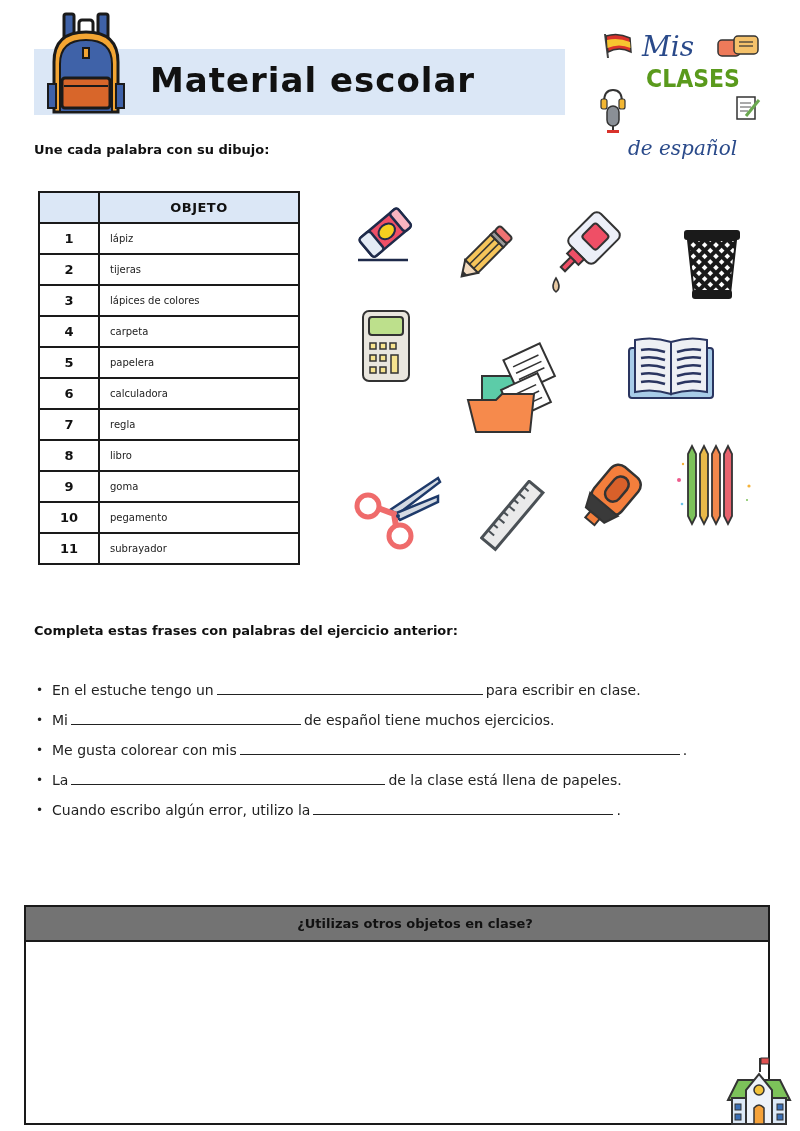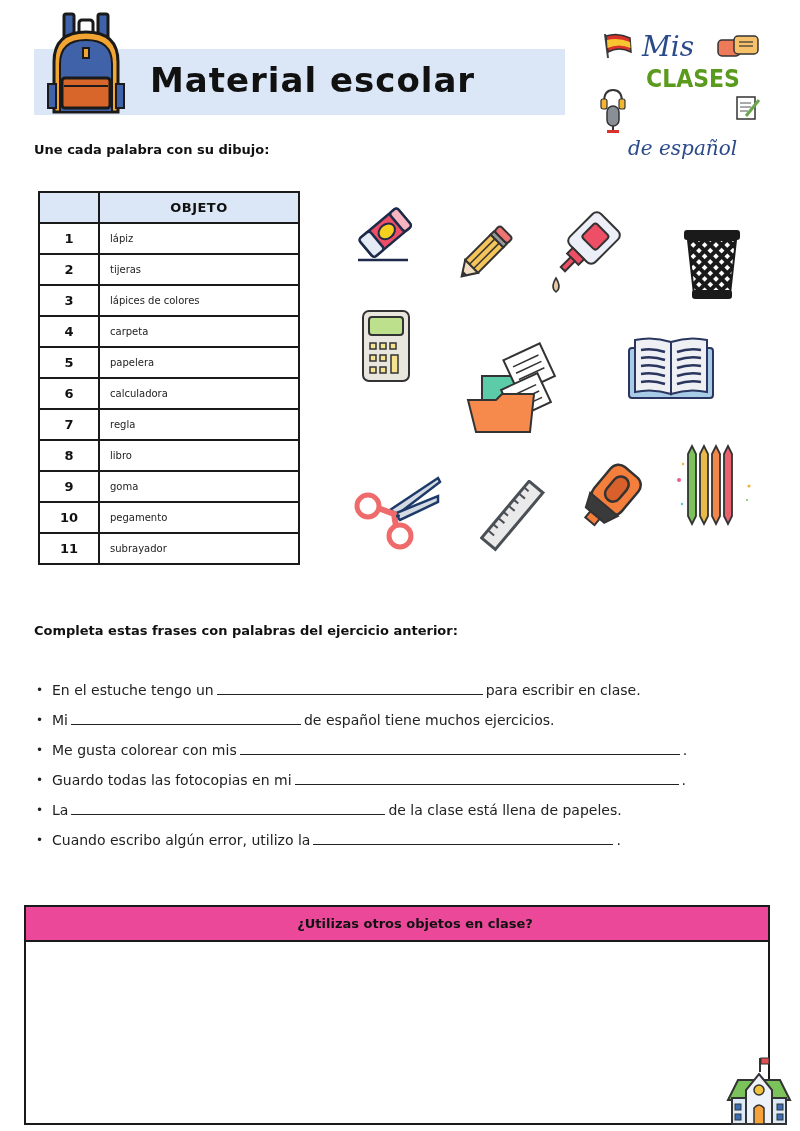--- a/index.html
+++ b/index.html
@@ -36,21 +36,21 @@
   .icon { position: absolute; }
 
   
   ul.sentences { position: absolute; left: 34px; top: 678px; margin: 0; padding: 0; list-style: none; width: 720px; }
   ul.sentences li { font-size: 14px; height: 30px; line-height: 24px; color: #222; position: relative; padding-left: 18px; }
   ul.sentences li::before { content: "•"; position: absolute; left: 2px; top: 0; font-size: 12px; }
   .blank { display: inline-block; border-bottom: 1px solid #222; height: 14px; vertical-align: baseline; margin: 0 3px; }
 
   
   .box { left: 24px; top: 905px; width: 742px; height: 216px; border: 2px solid #1a1a1a; }
-  .box-head { height: 33px; background: #ec4899; border-bottom: 2px solid #1a1a1a; text-align: center;
+  .box-head { height: 33px; background: #737373; border-bottom: 2px solid #1a1a1a; text-align: center;
               line-height: 33px; font-size: 13px; font-weight: bold; padding-left: 36px; }
   .school { left: 724px; top: 1056px; width: 70px; height: 70px; }
 </style>
 </head>
 <body>
 
 <div class="abs title-banner"></div>
 <svg class="abs backpack" viewBox="0 0 80 104">
   <rect x="18" y="2" width="10" height="30" rx="2" fill="#3f62a8" stroke="#1a1a1a" stroke-width="3"></rect>
   <rect x="52" y="2" width="10" height="30" rx="2" fill="#3f62a8" stroke="#1a1a1a" stroke-width="3"></rect>
@@ -286,21 +286,20 @@
   <circle cx="8" cy="60" r="1.3" fill="#6cc4e8"></circle>
   <circle cx="75" cy="42" r="1.6" fill="#f5b23a"></circle>
   <circle cx="73" cy="56" r="1" fill="#7cc25a"></circle>
 </svg>
 
 <div class="abs instr instr2">Completa estas frases con palabras del ejercicio anterior:</div>
 <ul class="sentences">
   <li><span>En el estuche tengo un</span><span class="blank" style="width:266px"></span><span>para escribir en clase.</span></li>
   <li><span>Mi</span><span class="blank" style="width:230px"></span><span>de español tiene muchos ejercicios.</span></li>
   <li><span>Me gusta colorear con mis</span><span class="blank" style="width:440px"></span><span>.</span></li>
-  <li><span>Guardo todas las fotocopias en mi</span><span class="blank" style="width:384px"></span><span>.</span></li>
   <li><span>La</span><span class="blank" style="width:314px"></span><span>de la clase está llena de papeles.</span></li>
   <li><span>Cuando escribo algún error, utilizo la</span><span class="blank" style="width:300px"></span><span>.</span></li>
 </ul>
 
 <div class="abs box">
   <div class="box-head">¿Utilizas otros objetos en clase?</div>
   <div style="height:180px"></div>
 </div>
 
 <svg class="abs school" viewBox="0 0 70 70">

